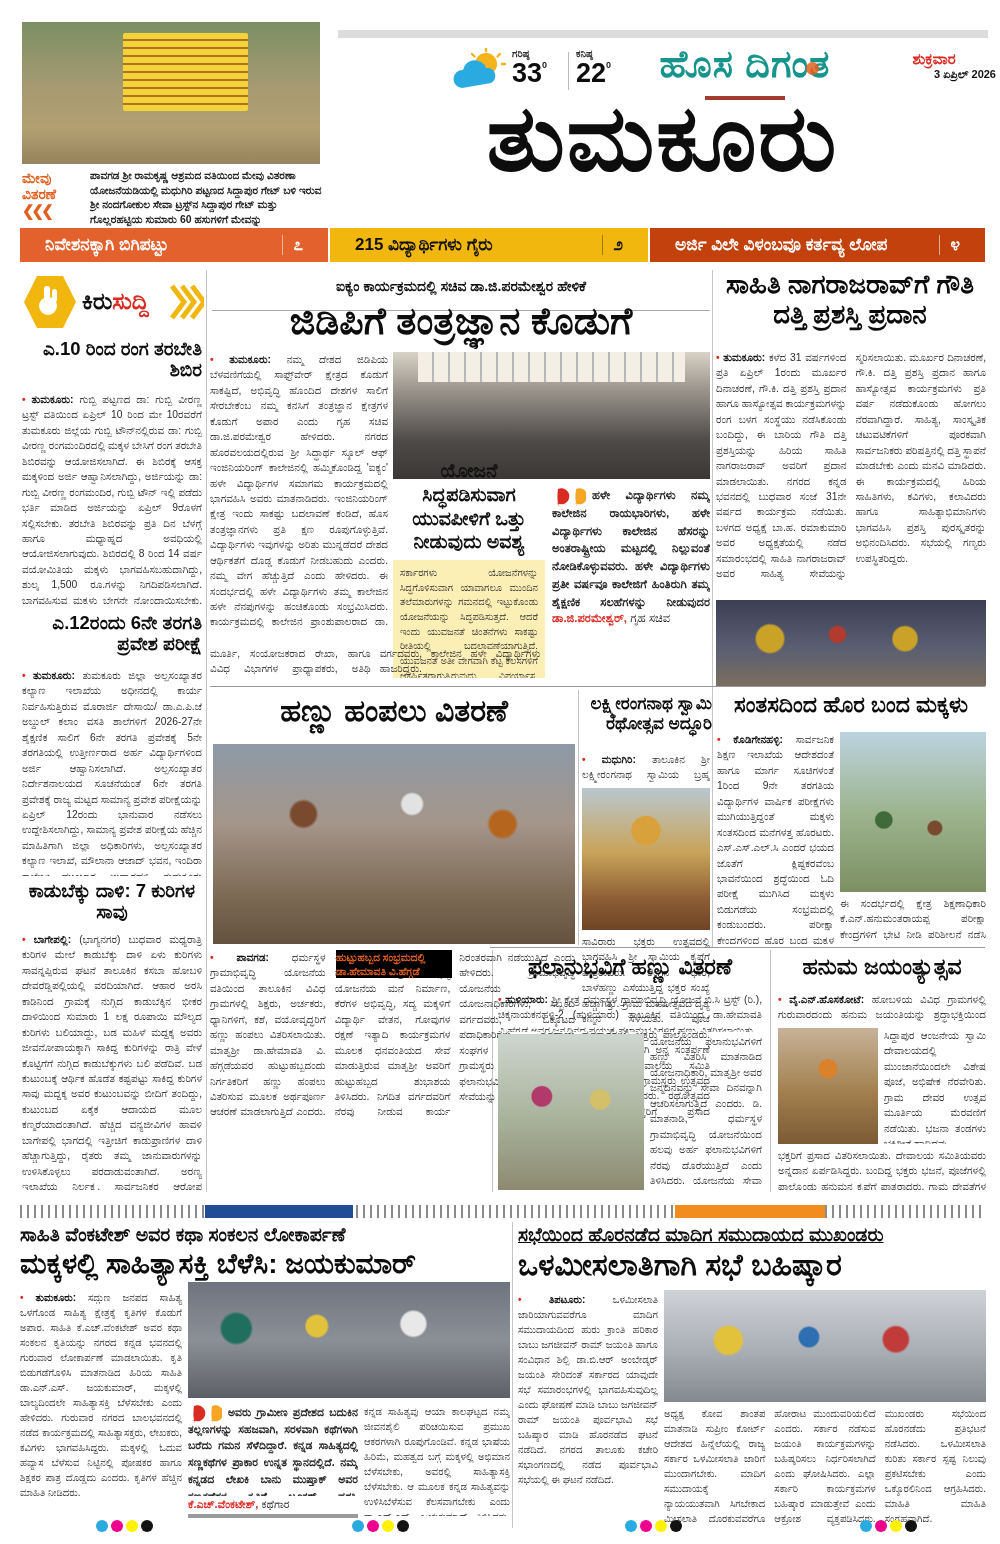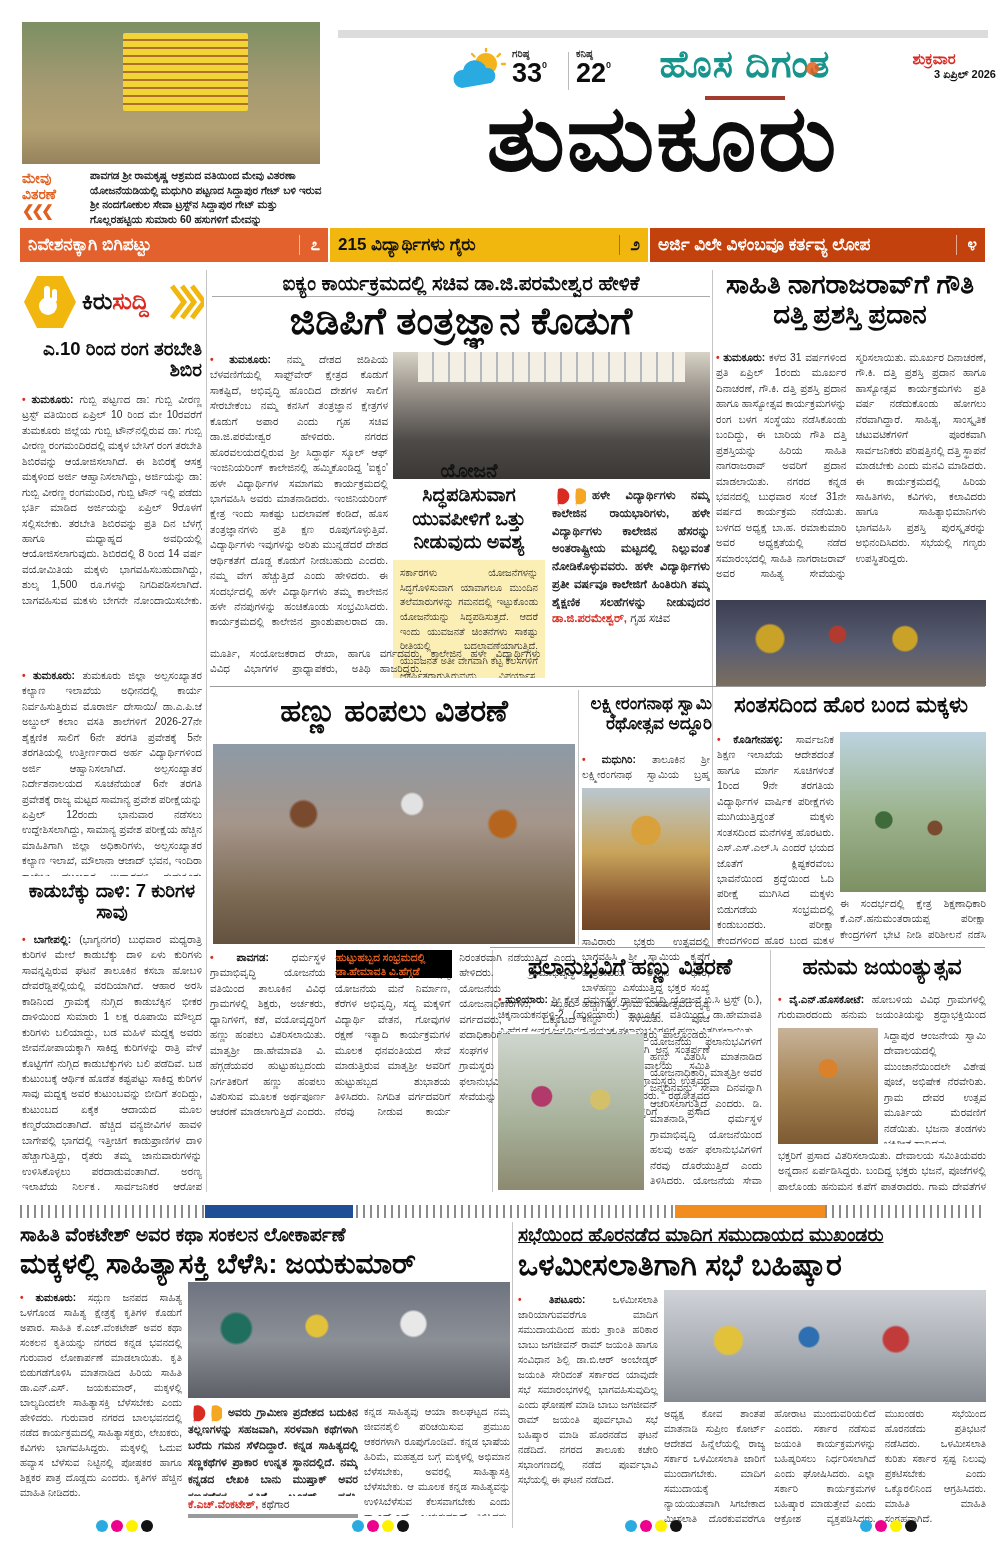--- a/index.html
+++ b/index.html
@@ -14,21 +14,21 @@
   .cols2{column-count:2;column-gap:9px;}
   .cols3{column-count:3;column-gap:9px;}
   .vline{background:#c4c4c4;width:1px;}
   .hline{background:#9a9a9a;height:1px;}
   .kicker{font-weight:bold;color:#101010;}
   .ticks{background:repeating-linear-gradient(90deg,#8b8b8b 0 2px,transparent 2px 7px);height:13px;}
   .cmyk{display:flex;gap:3px;}
   .cmyk span{width:12px;height:12px;border-radius:50%;display:block;}
   .c-c{background:#29abe2;} .c-m{background:#ec008c;} .c-y{background:#fff200;} .c-k{background:#121212;}
   .navseg{display:flex;align-items:center;justify-content:space-between;height:34px;
-          padding:0 8px;font-weight:bold;font-size:17px;box-sizing:border-box;}
+          padding:0 25px;font-weight:bold;font-size:17px;box-sizing:border-box;}
   .navnum{font-weight:bold;border-left:1px solid rgba(255,255,255,.55);padding-left:10px;}
   .qmark{display:inline-block;}
   .quote-txt{font-size:11.5px;font-weight:bold;line-height:1.55;color:#222;text-align:justify;}
   .attr-name{color:#d92b22;font-weight:bold;}
   .attr-role{color:#111;font-weight:normal;}
   .ybox{background:#fcefb6;padding:6px 7px;box-sizing:border-box;}
   .subhead-box{font-weight:bold;text-align:center;color:#111;}
   .orange-sub{color:#e2601f;font-weight:bold;}
   .banner{position:absolute;left:34%;top:8%;width:42%;height:55%;background:#f2d438;border-radius:2px;
           background-image:repeating-linear-gradient(180deg,transparent 0 6px,rgba(120,30,30,.55) 6px 8px);}
@@ -132,32 +132,33 @@
       </svg>
     </span>
   </div>
 
   <div class="abs hl" style="left:22px;top:338px;width:180px;font-size:18.5px;text-align:right;">ಎ.10 ರಿಂದ ರಂಗ ತರಬೇತಿ ಶಿಬಿರ</div>
   <div class="abs body-txt" style="left:22px;top:392px;width:180px;height:212px;">
     <span class="dl">ತುಮಕೂರು:</span>
     <span>ಗುಬ್ಬಿ ಪಟ್ಟಣದ ಡಾ: ಗುಬ್ಬಿ ವೀರಣ್ಣ ಟ್ರಸ್ಟ್ ವತಿಯಿಂದ ಏಪ್ರಿಲ್ 10 ರಿಂದ ಮೇ 10ರವರೆಗೆ ತುಮಕೂರು ಜಿಲ್ಲೆಯ ಗುಬ್ಬಿ ಟೌನ್‌ನಲ್ಲಿರುವ ಡಾ: ಗುಬ್ಬಿ ವೀರಣ್ಣ ರಂಗಮಂದಿರದಲ್ಲಿ ಮಕ್ಕಳ ಬೇಸಿಗೆ ರಂಗ ತರಬೇತಿ ಶಿಬಿರವನ್ನು ಆಯೋಜಿಸಲಾಗಿದೆ. ಈ ಶಿಬಿರಕ್ಕೆ ಆಸಕ್ತ ಮಕ್ಕಳಿಂದ ಅರ್ಜಿ ಆಹ್ವಾನಿಸಲಾಗಿದ್ದು, ಅರ್ಜಿಯನ್ನು ಡಾ: ಗುಬ್ಬಿ ವೀರಣ್ಣ ರಂಗಮಂದಿರ, ಗುಬ್ಬಿ ಟೌನ್ ಇಲ್ಲಿ ಪಡೆದು ಭರ್ತಿ ಮಾಡಿದ ಅರ್ಜಿಯನ್ನು ಏಪ್ರಿಲ್ 9ರೊಳಗೆ ಸಲ್ಲಿಸಬೇಕು. ತರಬೇತಿ ಶಿಬಿರವನ್ನು ಪ್ರತಿ ದಿನ ಬೆಳಗ್ಗೆ ಹಾಗೂ ಮಧ್ಯಾಹ್ನದ ಅವಧಿಯಲ್ಲಿ ಆಯೋಜಿಸಲಾಗುವುದು. ಶಿಬಿರದಲ್ಲಿ 8 ರಿಂದ 14 ವರ್ಷ ವಯೋಮಿತಿಯ ಮಕ್ಕಳು ಭಾಗವಹಿಸಬಹುದಾಗಿದ್ದು, ಶುಲ್ಕ 1,500 ರೂ.ಗಳನ್ನು ನಿಗದಿಪಡಿಸಲಾಗಿದೆ. ಭಾಗವಹಿಸುವ ಮಕ್ಕಳು ಬೇಗನೇ ನೋಂದಾಯಿಸಬೇಕು. ಹೆಚ್ಚಿನ ಮಾಹಿತಿಗಾಗಿ ದೂರವಾಣಿ ಸಂಖ್ಯೆ: 08131-223336 / 9343535345 / 9448661266ಕ್ಕೆ ಸಂಪರ್ಕಿಸಬಹುದು ಎಂದು ಟ್ರಸ್ಟ್ ಪ್ರಕಟಣೆಯಲ್ಲಿ ತಿಳಿಸಿದೆ.</span>
   </div>
 
+  <div class="abs hl" style="left:22px;top:612px;width:180px;font-size:18.5px;text-align:right;">ಎ.12ರಂದು 6ನೇ ತರಗತಿ ಪ್ರವೇಶ ಪರೀಕ್ಷೆ</div>
   <div class="abs body-txt" style="left:22px;top:668px;width:180px;height:208px;">
     <span class="dl">ತುಮಕೂರು:</span>
     <span>ತುಮಕೂರು ಜಿಲ್ಲಾ ಅಲ್ಪಸಂಖ್ಯಾತರ ಕಲ್ಯಾಣ ಇಲಾಖೆಯ ಅಧೀನದಲ್ಲಿ ಕಾರ್ಯ ನಿರ್ವಹಿಸುತ್ತಿರುವ ಮೊರಾರ್ಜಿ ದೇಸಾಯಿ/ ಡಾ.ಎ.ಪಿ.ಜೆ ಅಬ್ದುಲ್ ಕಲಾಂ ವಸತಿ ಶಾಲೆಗಳಿಗೆ 2026-27ನೇ ಶೈಕ್ಷಣಿಕ ಸಾಲಿಗೆ 6ನೇ ತರಗತಿ ಪ್ರವೇಶಕ್ಕೆ 5ನೇ ತರಗತಿಯಲ್ಲಿ ಉತ್ತೀರ್ಣರಾದ ಅರ್ಹ ವಿದ್ಯಾರ್ಥಿಗಳಿಂದ ಅರ್ಜಿ ಆಹ್ವಾನಿಸಲಾಗಿದೆ. ಅಲ್ಪಸಂಖ್ಯಾತರ ನಿರ್ದೇಶನಾಲಯದ ಸೂಚನೆಯಂತೆ 6ನೇ ತರಗತಿ ಪ್ರವೇಶಕ್ಕೆ ರಾಜ್ಯ ಮಟ್ಟದ ಸಾಮಾನ್ಯ ಪ್ರವೇಶ ಪರೀಕ್ಷೆಯನ್ನು ಏಪ್ರಿಲ್ 12ರಂದು ಭಾನುವಾರ ನಡೆಸಲು ಉದ್ದೇಶಿಸಲಾಗಿದ್ದು, ಸಾಮಾನ್ಯ ಪ್ರವೇಶ ಪರೀಕ್ಷೆಯ ಹೆಚ್ಚಿನ ಮಾಹಿತಿಗಾಗಿ ಜಿಲ್ಲಾ ಅಧಿಕಾರಿಗಳು, ಅಲ್ಪಸಂಖ್ಯಾತರ ಕಲ್ಯಾಣ ಇಲಾಖೆ, ಮೌಲಾನಾ ಆಜಾದ್ ಭವನ, ಇಂದಿರಾ ಕಾಲೇಜು ಮುಂಭಾಗ, ಉಪ್ಪಾರಹಳ್ಳಿ, ತುಮಕೂರು ಅಥವಾ ದೂರವಾಣಿ ಸಂಖ್ಯೆ: 0816-2273724ನ್ನು ಸಂಪರ್ಕಿಸಬಹುದಾಗಿದೆ ಎಂದು ಅಲ್ಪಸಂಖ್ಯಾತರ ಕಲ್ಯಾಣ ಇಲಾಖೆ ಜಿಲ್ಲಾ ಅಧಿಕಾರಿ ಪ್ರಕಟಣೆಯಲ್ಲಿ ತಿಳಿಸಿದ್ದಾರೆ.</span>
   </div>
 
   <div class="abs hl" style="left:22px;top:880px;width:180px;font-size:18.5px;text-align:center;">ಕಾಡುಬೆಕ್ಕು ದಾಳಿ: 7 ಕುರಿಗಳ ಸಾವು</div>
   <div class="abs body-txt" style="left:22px;top:932px;width:180px;height:258px;">
     <span class="dl">ಬಾಗೇಪಲ್ಲಿ:</span>
     <span>(ಭಾಗ್ಯನಗರ) ಬುಧವಾರ ಮಧ್ಯರಾತ್ರಿ ಕುರಿಗಳ ಮೇಲೆ ಕಾಡುಬೆಕ್ಕು ದಾಳಿ ಏಳು ಕುರಿಗಳು ಸಾವನ್ನಪ್ಪಿರುವ ಘಟನೆ ತಾಲೂಕಿನ ಕಸಬಾ ಹೋಬಳಿ ದೇವರೆಡ್ಡಿಪಲ್ಲಿಯಲ್ಲಿ ವರದಿಯಾಗಿದೆ. ಆಹಾರ ಅರಸಿ ಕಾಡಿನಿಂದ ಗ್ರಾಮಕ್ಕೆ ನುಗ್ಗಿದ ಕಾಡುಬೆಕ್ಕಿನ ಭೀಕರ ದಾಳಿಯಿಂದ ಸುಮಾರು 1 ಲಕ್ಷ ರೂಪಾಯಿ ಮೌಲ್ಯದ ಕುರಿಗಳು ಬಲಿಯಾದ್ದು, ಬಡ ಮಹಿಳೆ ಮದ್ದಕ್ಕ ಅವರು ಜೀವನೋಪಾಯಕ್ಕಾಗಿ ಸಾಕಿದ್ದ ಕುರಿಗಳನ್ನು ರಾತ್ರಿ ವೇಳೆ ಕೊಟ್ಟಿಗೆಗೆ ನುಗ್ಗಿದ ಕಾಡುಬೆಕ್ಕುಗಳು ಬಲಿ ಪಡೆದಿವೆ. ಬಡ ಕುಟುಂಬಕ್ಕೆ ಆರ್ಥಿಕ ಹೊಡೆತ ಕಷ್ಟಪಟ್ಟು ಸಾಕಿದ್ದ ಕುರಿಗಳ ಸಾವು ಮದ್ದಕ್ಕ ಅವರ ಕುಟುಂಬವನ್ನು ಬೀದಿಗೆ ತಂದಿದ್ದು, ಕುಟುಂಬದ ಏಕೈಕ ಆದಾಯದ ಮೂಲ ಕಣ್ಮರೆಯಾದಂತಾಗಿದೆ. ಹೆಚ್ಚಿದ ವನ್ಯಜೀವಿಗಳ ಹಾವಳಿ ಬಾಗೇಪಲ್ಲಿ ಭಾಗದಲ್ಲಿ ಇತ್ತೀಚಿಗೆ ಕಾಡುಪ್ರಾಣಿಗಳ ದಾಳಿ ಹೆಚ್ಚಾಗುತ್ತಿದ್ದು, ರೈತರು ತಮ್ಮ ಜಾನುವಾರುಗಳನ್ನು ಉಳಿಸಿಕೊಳ್ಳಲು ಪರದಾಡುವಂತಾಗಿದೆ. ಅರಣ್ಯ ಇಲಾಖೆಯ ನಿರ್ಲಕ್ಷ್ಯ, ಸಾರ್ವಜನಿಕರ ಆರೋಪ ಕಾಡುಪ್ರಾಣಿಗಳ ಹಾವಳಿಯನ್ನು ತಡೆಗಟ್ಟುವಲ್ಲಿ ಅರಣ್ಯ ಇಲಾಖೆ ವಿಫಲವಾಗಿದೆ ಎಂದು ಗ್ರಾಮಸ್ಥರು ಆಕ್ರೋಶ ವ್ಯಕ್ತಪಡಿಸುತ್ತಿದ್ದಾರೆ. ಸಂತ್ರಸ್ತ ಮಹಿಳೆ ಮದ್ದಕ್ಕನಿಗೆ ಪರಿಹಾರ ಮತ್ತು ಅರಣ್ಯ ಇಲಾಖೆ ಸೂಕ್ತ ಕ್ರಮ ಕೈಗೊಳ್ಳಬೇಕು ಎಂದು ಒತ್ತಾಯಿಸಿದ್ದಾರೆ.</span>
   </div>
 
-  <div class="abs kicker" style="left:212px;top:272px;width:498px;font-size:20px;text-align:center;border-bottom:1px solid #aaa;padding-bottom:1px;">ಐಕ್ಯಂ ಕಾರ್ಯಕ್ರಮದಲ್ಲಿ ಸಚಿವ ಡಾ.ಜಿ.ಪರಮೇಶ್ವರ ಹೇಳಿಕೆ</div>
+  <div class="abs kicker" style="left:212px;top:278px;width:498px;font-size:14px;text-align:center;border-bottom:1px solid #aaa;padding-bottom:15px;">ಐಕ್ಯಂ ಕಾರ್ಯಕ್ರಮದಲ್ಲಿ ಸಚಿವ ಡಾ.ಜಿ.ಪರಮೇಶ್ವರ ಹೇಳಿಕೆ</div>
   <div class="abs hl" style="left:212px;top:300px;width:498px;font-size:38px;text-align:center;">ಜಿಡಿಪಿಗೆ ತಂತ್ರಜ್ಞಾನ ಕೊಡುಗೆ</div>
 
   <div class="abs body-txt" style="left:210px;top:352px;width:178px;height:280px;">
     <span class="dl">ತುಮಕೂರು:</span>
     <span>ನಮ್ಮ ದೇಶದ ಜಿಡಿಪಿಯ ಬೆಳವಣಿಗೆಯಲ್ಲಿ ಸಾಫ್ಟ್‌ವೇರ್ ಕ್ಷೇತ್ರದ ಕೊಡುಗೆ ಸಾಕಷ್ಟಿದೆ, ಅಭಿವೃದ್ಧಿ ಹೊಂದಿದ ದೇಶಗಳ ಸಾಲಿಗೆ ಸೇರಬೇಕೆಂಬ ನಮ್ಮ ಕನಸಿಗೆ ತಂತ್ರಜ್ಞಾನ ಕ್ಷೇತ್ರಗಳ ಕೊಡುಗೆ ಅಪಾರ ಎಂದು ಗೃಹ ಸಚಿವ ಡಾ.ಜಿ.ಪರಮೇಶ್ವರ ಹೇಳಿದರು. ನಗರದ ಹೊರವಲಯದಲ್ಲಿರುವ ಶ್ರೀ ಸಿದ್ಧಾರ್ಥ ಸ್ಕೂಲ್ ಆಫ್ ಇಂಜಿನಿಯರಿಂಗ್ ಕಾಲೇಜಿನಲ್ಲಿ ಹಮ್ಮಿಕೊಂಡಿದ್ದ 'ಐಕ್ಯಂ' ಹಳೇ ವಿದ್ಯಾರ್ಥಿಗಳ ಸಮಾಗಮ ಕಾರ್ಯಕ್ರಮದಲ್ಲಿ ಭಾಗವಹಿಸಿ ಅವರು ಮಾತನಾಡಿದರು. ಇಂಜಿನಿಯರಿಂಗ್ ಕ್ಷೇತ್ರ ಇಂದು ಸಾಕಷ್ಟು ಬದಲಾವಣೆ ಕಂಡಿದೆ, ಹೊಸ ತಂತ್ರಜ್ಞಾನಗಳು ಪ್ರತಿ ಕ್ಷಣ ರೂಪುಗೊಳ್ಳುತ್ತಿವೆ. ವಿದ್ಯಾರ್ಥಿಗಳು ಇವುಗಳನ್ನು ಅರಿತು ಮುನ್ನಡೆದರೆ ದೇಶದ ಆರ್ಥಿಕತೆಗೆ ದೊಡ್ಡ ಕೊಡುಗೆ ನೀಡಬಹುದು ಎಂದರು. ನಮ್ಮ ವೇಗ ಹೆಚ್ಚುತ್ತಿದೆ ಎಂದು ಹೇಳಿದರು. ಈ ಸಂದರ್ಭದಲ್ಲಿ ಹಳೇ ವಿದ್ಯಾರ್ಥಿಗಳು ತಮ್ಮ ಕಾಲೇಜಿನ ಹಳೇ ನೆನಪುಗಳನ್ನು ಹಂಚಿಕೊಂಡು ಸಂಭ್ರಮಿಸಿದರು. ಕಾರ್ಯಕ್ರಮದಲ್ಲಿ ಕಾಲೇಜಿನ ಪ್ರಾಂಶುಪಾಲರಾದ ಡಾ. ಸಂಜೀವ್ ಕುಮಾರ್, ಹಳೇ ವಿದ್ಯಾರ್ಥಿಗಳಾದ ನವಪ್ರೀತ್ ಕೌರ್, ಚೇತನ್ ಕೇಶವ್, ಚೇತನ, ಕಿರಣ್, ಶ್ರೀನಿವಾಸ್ ಭಾಗವಹಿಸಿದ್ದರು.</span>
   </div>
 
   <div class="abs photo" style="left:393px;top:352px;width:317px;height:127px;background:linear-gradient(180deg,#d8d3c6 0%,#9a948c 30%,#4e4a48 70%,#3a3734 100%);">
     <div class="stage-banner"></div>
   </div>

